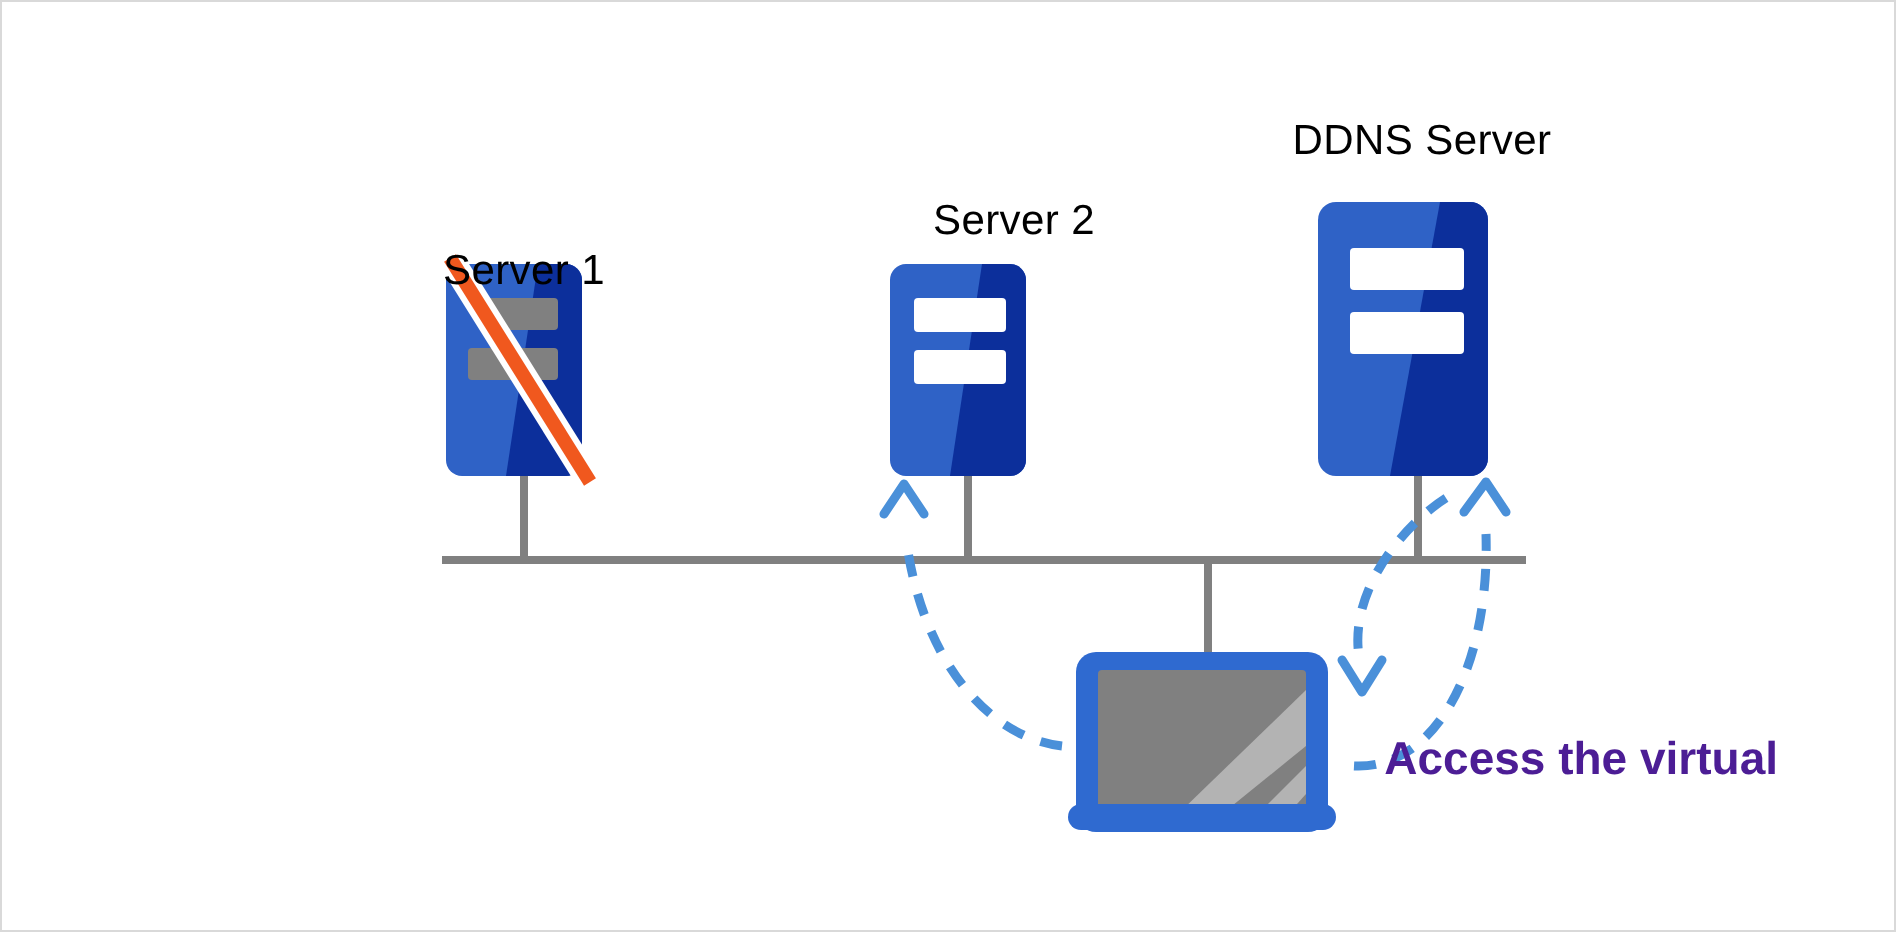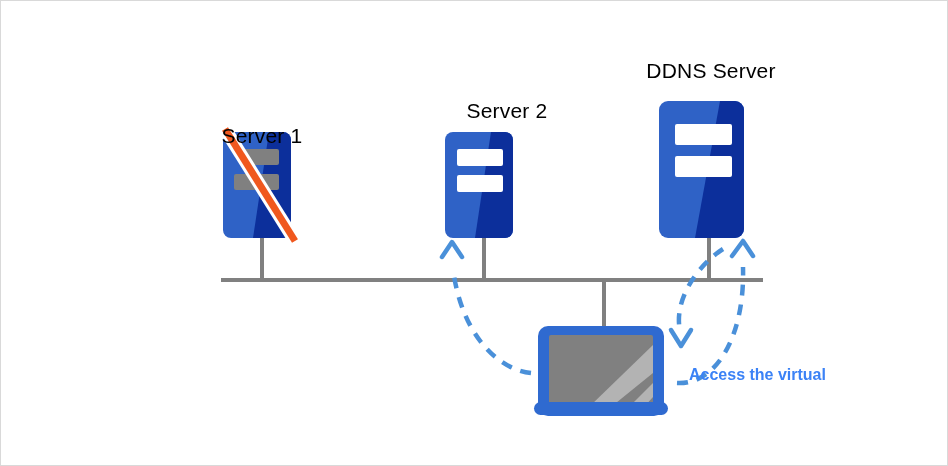--- a/index.html
+++ b/index.html
@@ -29,23 +29,23 @@
     font-family: "Liberation Sans", sans-serif;
     font-size: 21px;
     color: #000000;
     white-space: pre;
     text-align: center;
     letter-spacing: 0.2px;
   }
   .annotation {
     position: absolute;
     font-family: "Liberation Sans", sans-serif;
-    font-size: 16px;
-    color: #3b82f6;
-    text-align: left;
+    font-size: 23px;
+    color: #4c1d95;
+    text-align: right;
     line-height: 1.35;
     font-weight: 600;
   }
   .annotation span { display: block; }
 </style>
 </head>
 <body>
 
 <div id="canvas">
 

